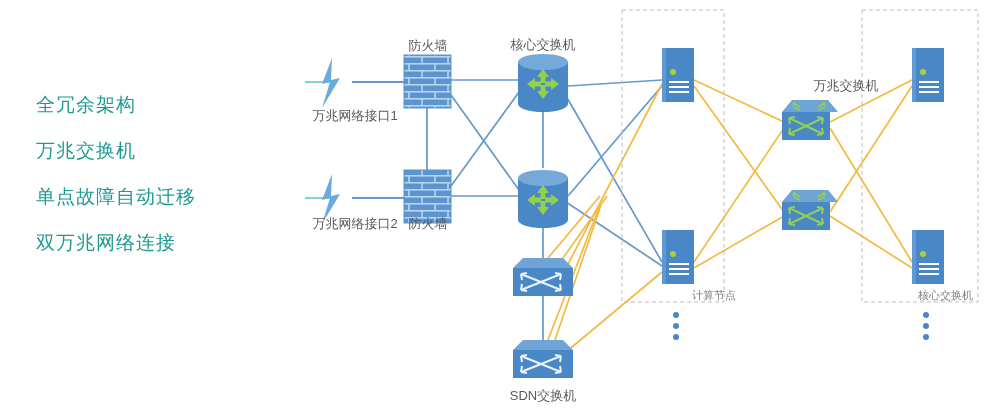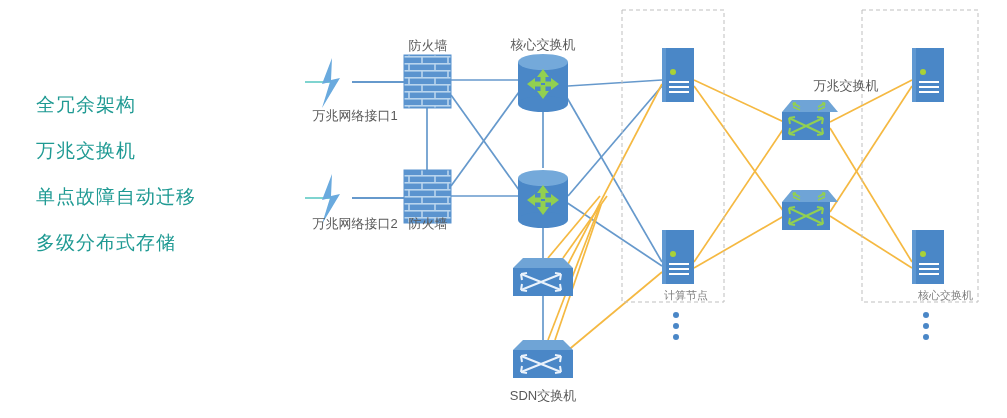--- a/index.html
+++ b/index.html
@@ -25,21 +25,21 @@
 </style>
 </head>
 <body>
 
 <div id="stage">
 
   <div class="feature-list">
     <div class="feature-item">全冗余架构</div>
     <div class="feature-item">万兆交换机</div>
     <div class="feature-item">单点故障自动迁移</div>
-    <div class="feature-item">多级分布式存储</div>
+    <div class="feature-item">双万兆网络连接</div>
   </div>
 
   <svg class="layer" viewBox="0 0 1007 418">
     <defs>
 
       <pattern id="brickpat" width="26" height="14" patternUnits="userSpaceOnUse">
         <rect width="26" height="14" fill="#5b94cf"></rect>
         <g stroke="#b9d5ee" stroke-width="1.6">
           <line x1="0" y1="0.8" x2="26" y2="0.8"></line>
           <line x1="0" y1="7.8" x2="26" y2="7.8"></line>
@@ -269,16 +269,16 @@
 
   <div class="node-label" style="left:396px;top:37px;width:64px;">防火墙</div>
   <div class="node-label" style="left:396px;top:215px;width:64px;">防火墙</div>
 
   <div class="node-label" style="left:505px;top:36px;width:76px;">核心交换机</div>
 
   <div class="node-label" style="left:505px;top:387px;width:76px;">SDN交换机</div>
 
   <div class="node-label" style="left:808px;top:77px;width:76px;">万兆交换机</div>
 
-  <div class="group-label" style="left:664px;top:288px;">计算节点</div>
+  <div class="group-label" style="left:692px;top:288px;">计算节点</div>
   <div class="group-label" style="left:918px;top:288px;">核心交换机</div>
 
 </div>
 
 </body></html>

